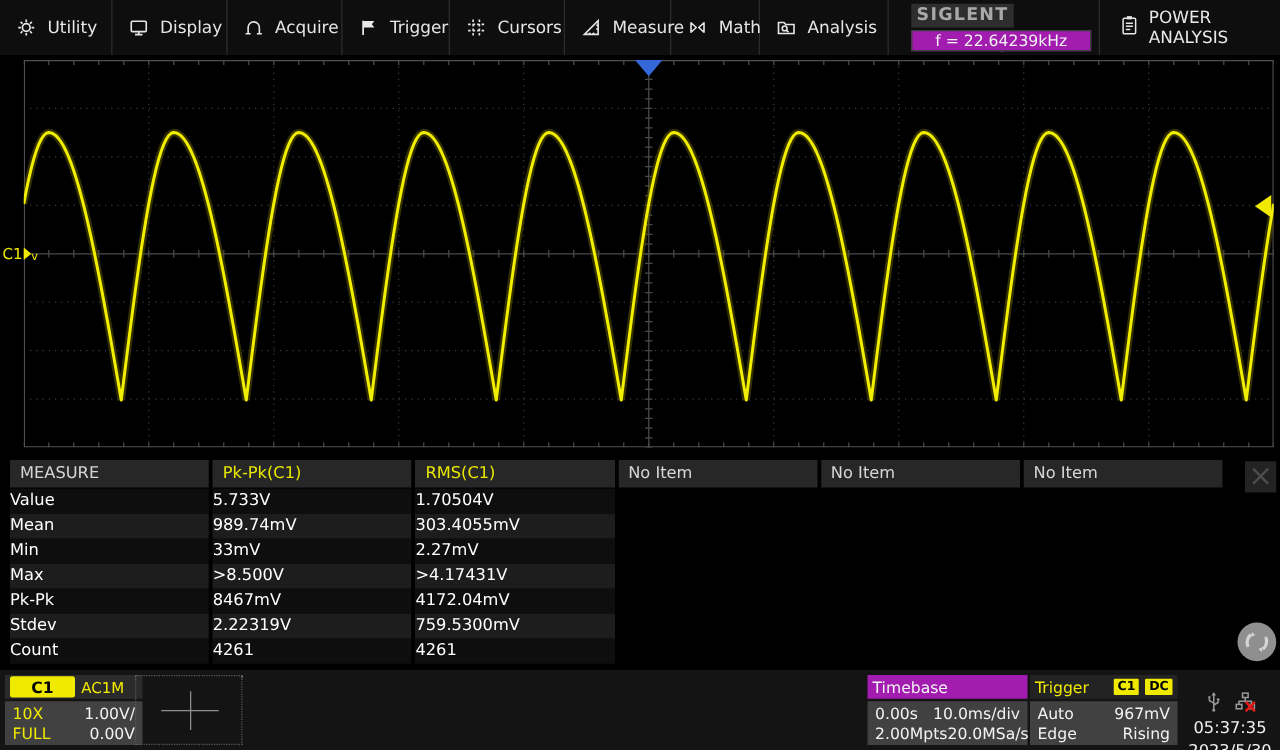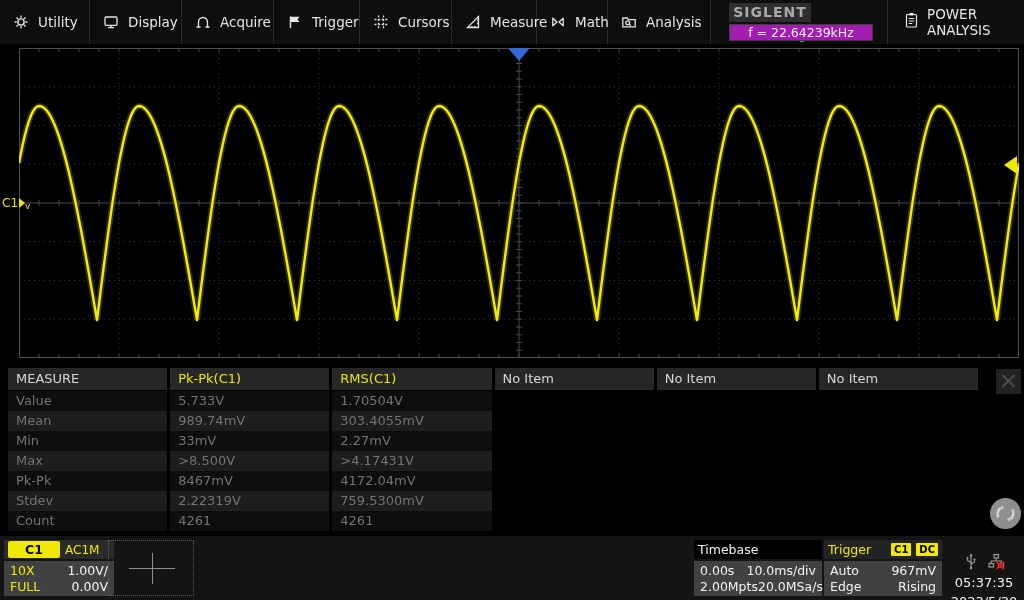--- a/index.html
+++ b/index.html
@@ -15,21 +15,21 @@
   .menu-item .mi { display:flex; align-items:center; }
   .menu-item svg { display:block; }
   .brand-cluster { width:144px; margin-left:18px; display:flex; flex-direction:column; gap:2px; padding:3px 0; }
   .brand-top { display:flex; height:19px; gap:3px;flex-direction:column; }
   .brand-logo { width:82px; background:#2e2e2e; color:#a9a9a9; font-weight:bold;
                 font-size:14px; letter-spacing:1px; text-align:center; line-height:19px; }
   .trig-status { flex:1; color:#14b8a6; font-size:13px; text-align:center; line-height:19px; }
   .freq-box { height:17px; border:1px solid #3e3e3e; background:#a21caf; color:#f0f0f0;
               font-size:12.5px; text-align:center; line-height:15px; }
   .power-analysis { display:flex; align-items:center; gap:8px; padding-left:16px;
-                    border-left:1px solid #2c2c2c; margin-left:14px; font-size:13.5px; cursor:pointer; flex:1;}
+                    border-left:1px solid #2c2c2c; margin-left:6px; font-size:13.5px; cursor:pointer; flex:1;}
 
   
   #grid-wrap { position:absolute; left:19px; top:48px; width:1000px; height:310px; }
   #trig-pos-marker { position:absolute; left:508px; top:48px; width:0; height:0;
       border-left:11px solid transparent; border-right:11px solid transparent;
       border-top:13px solid #3468d8; }
   #trig-level-marker { position:absolute; left:1004px; top:156px; width:0; height:0;
       border-top:9px solid transparent; border-bottom:9px solid transparent;
       border-right:13px solid #f0e900; }
   #channel-marker { position:absolute; left:2px; top:195px; color:#f0e900;
@@ -38,21 +38,21 @@
       border-bottom:5px solid transparent; border-left:6px solid #f0e900; margin-left:1px; }
   #channel-marker .sub { font-size:9px; margin-top:6px; }
 
   
   #measure-table { position:absolute; left:8px; top:368px; width:970px; font-size:13px; }
   .m-row { display:grid; grid-template-columns:repeat(6,1fr); column-gap:3px; }
   .m-head { height:22px; line-height:22px; margin-bottom:1px; }
   .m-head .cell { background:#272727; padding-left:8px; color:#d6d6d6; }
   .m-head .cell.stat { color:#e8e800; }
   .m-data { height:20px; line-height:20px; }
-  .m-data .cell { padding-left:8px; color:#737373; }
+  .m-data .cell { color:#ffffff; }
   .m-data.odd  .cell.filled { background:#0e0e0e; }
   .m-data.even .cell.filled { background:#1d1d1d; }
   #measure-close { position:absolute; left:996px; top:369px; width:25px; height:25px;
       background:#232323; cursor:pointer; }
   #measure-close i { position:absolute; left:4px; top:11px; width:17px; height:2px; background:#4d4d4d; }
   #measure-close i:first-child { transform:rotate(45deg); }
   #measure-close i:last-child  { transform:rotate(-45deg); }
 
   #history-button { position:absolute; left:989px; top:497px; width:33px; height:33px; cursor:pointer; }
 
@@ -66,21 +66,21 @@
   .yellow { color:#f0e900; }
   .white { color:#f2f2f2; }
   #ch-box { left:4px; width:110px; }
   #ch-box .badge-c1 { width:52px; height:17px; background:#f0e900; color:#000; font-weight:bold;
       text-align:center; line-height:17px; border-radius:2px; }
   #ch-box .coupling { flex:1; color:#f0e900; font-size:12px; }
   #ch-placeholder { left:108px; width:86px; border:1px dotted #5a5a5a; }
   #ch-placeholder .h { position:absolute; left:20px; top:27px; width:46px; height:1px; background:#8f8f8f; }
   #ch-placeholder .v { position:absolute; left:43px; top:12px; width:1px; height:31px; background:#8f8f8f; }
   #tb-panel { left:694px; width:128px; }
-  #tb-panel .p-head { background:#000000; color:#f2f2f2; }
+  #tb-panel .p-head { background:#a21caf; color:#f2f2f2; }
   #trg-panel { left:824px; width:118px; }
   #trg-panel .p-head { background:#232323; }
   .mini-badge { background:#f0e900; color:#000; font-size:10px; font-weight:bold;
                 padding:0 3px; line-height:13px; border-radius:1px; }
   #status-area { position:absolute; left:946px; top:18px; width:76px; text-align:center; }
   #status-icons { display:flex; justify-content:center; gap:10px; height:19px; align-items:center; }
   #clock-time, #clock-date { font-size:13px; color:#f0f0f0; line-height:19px; }
 </style>
 </head>
 <body>

